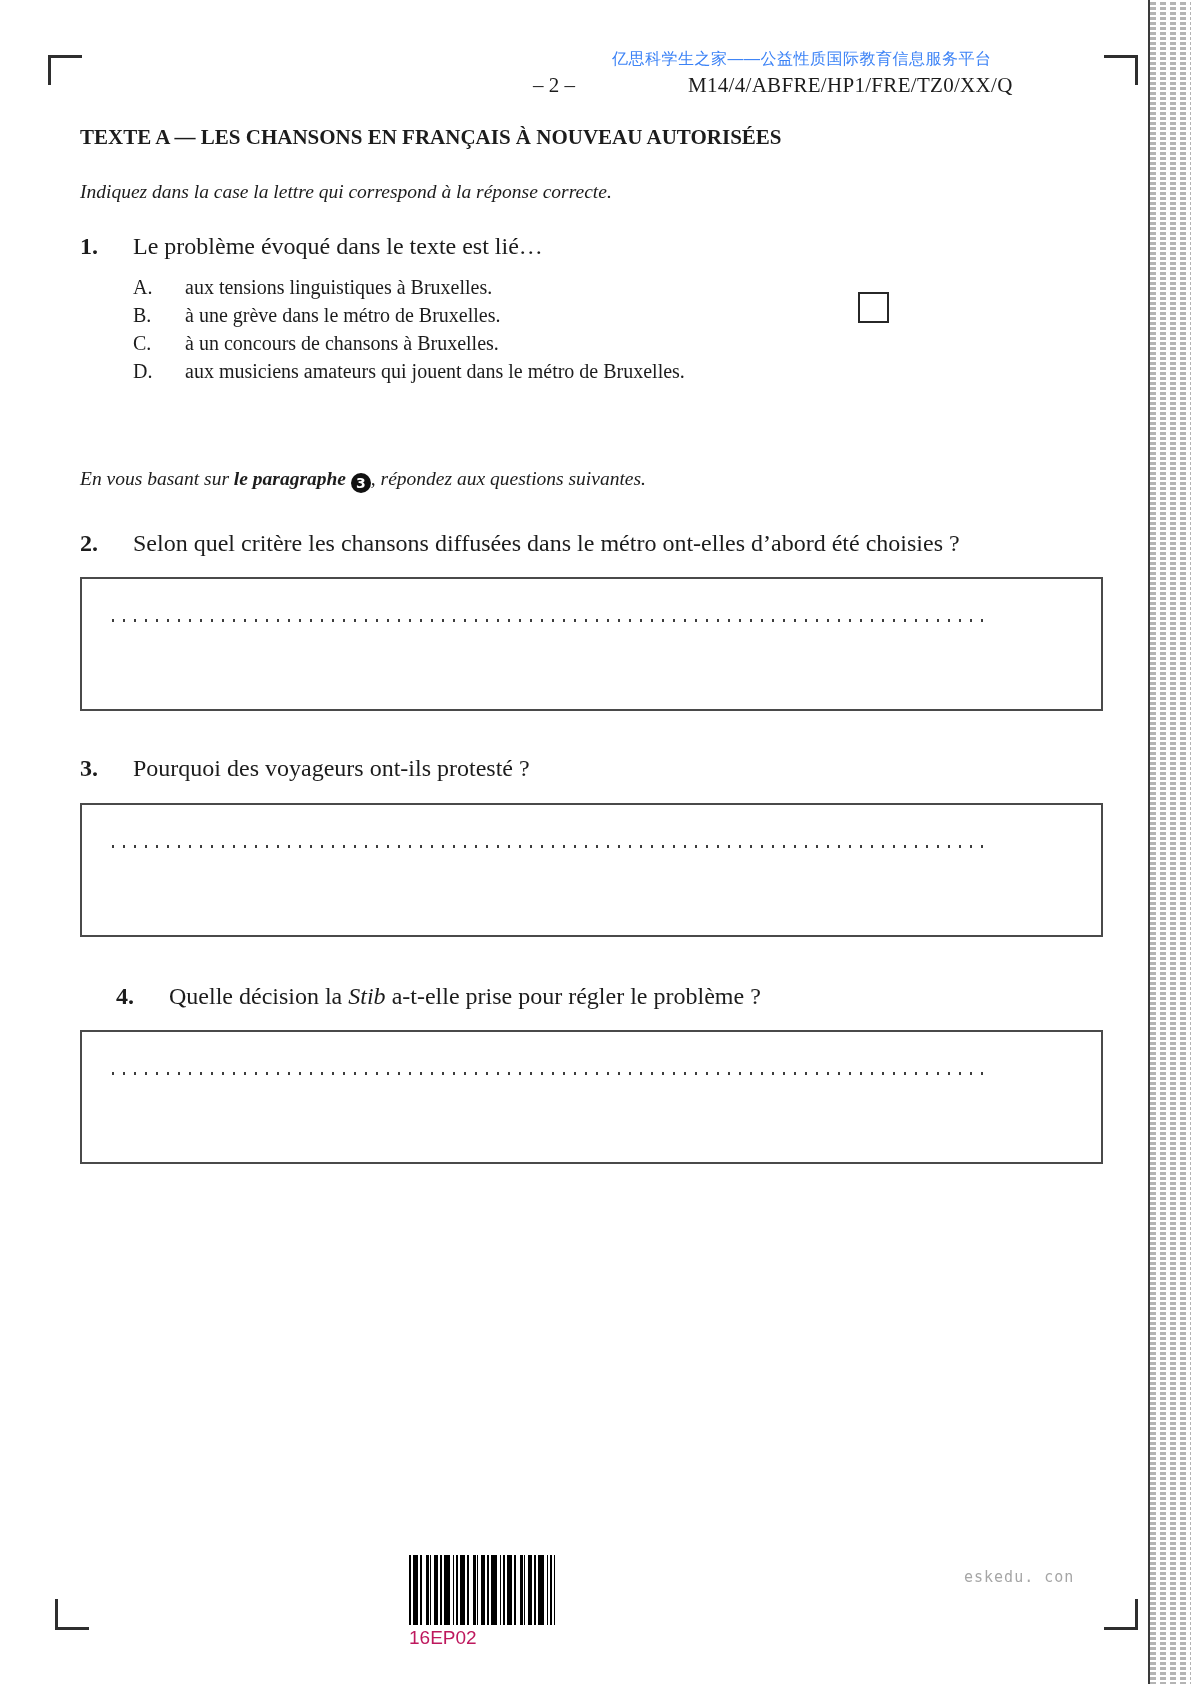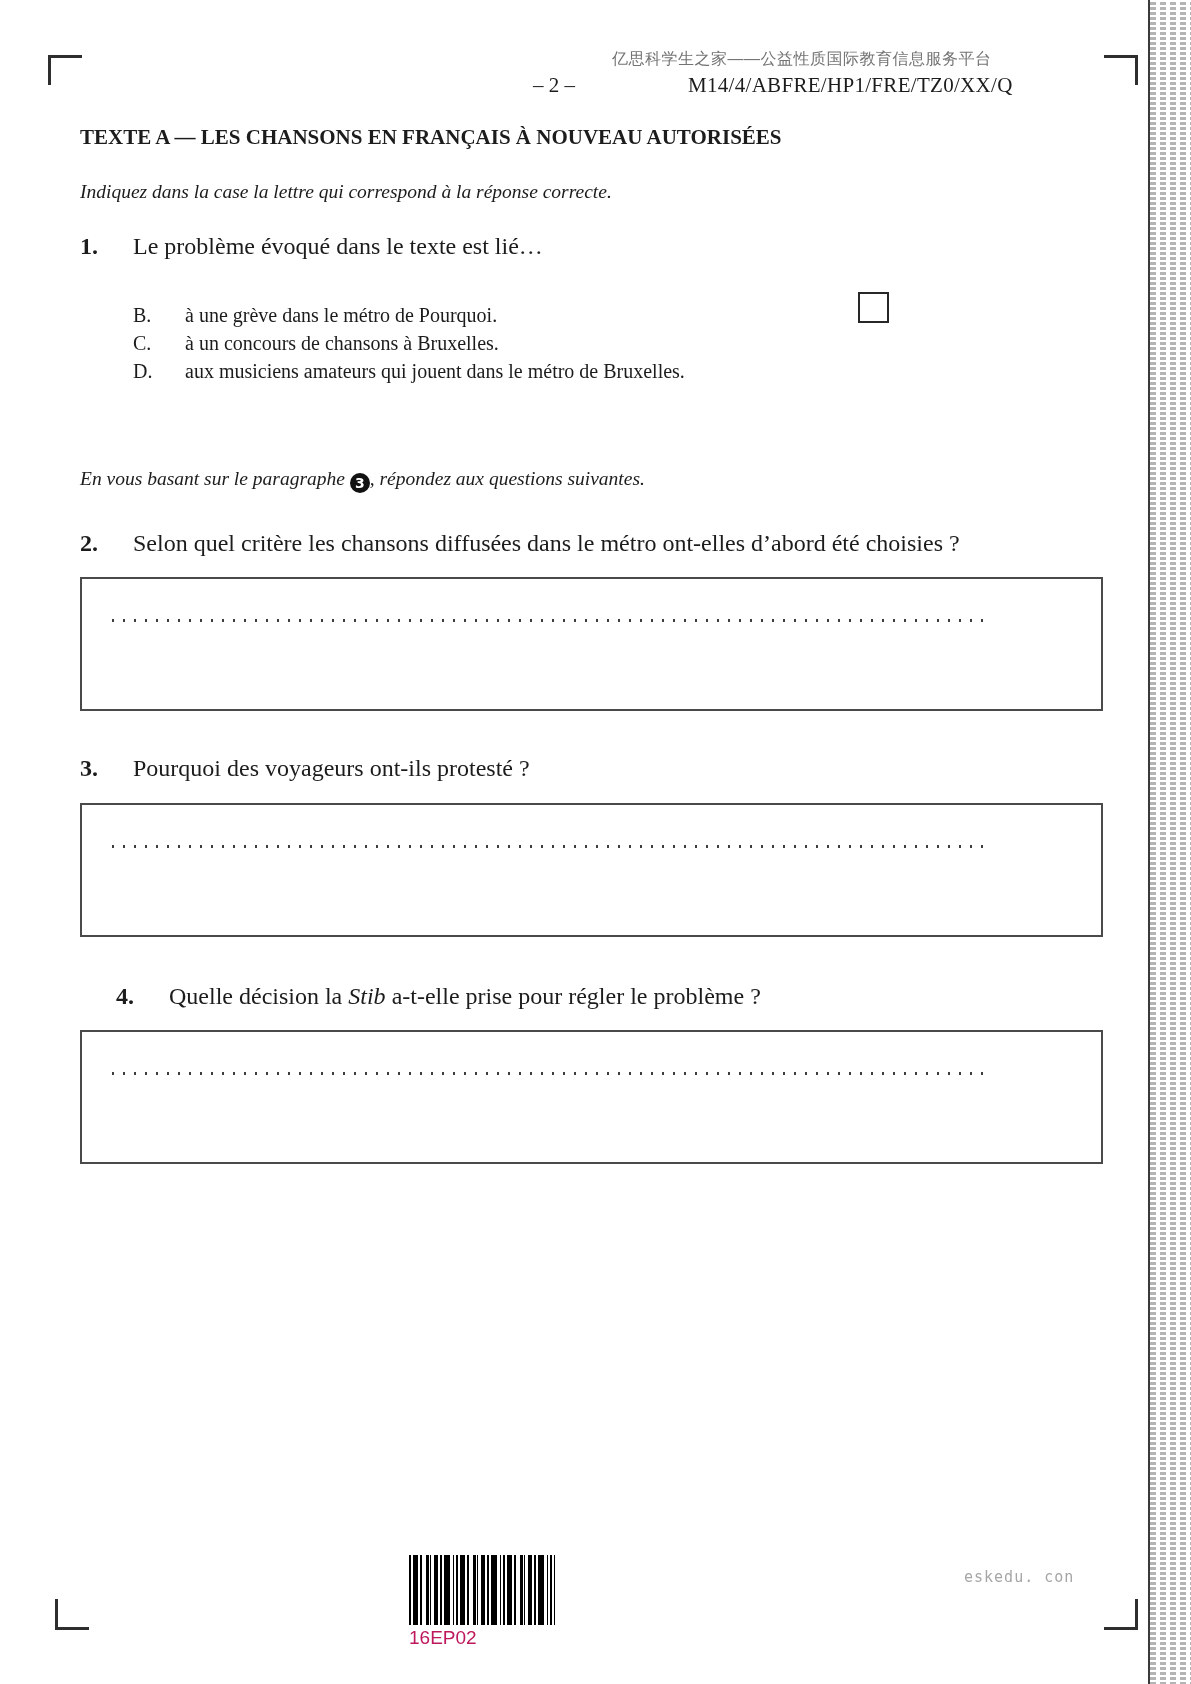--- a/index.html
+++ b/index.html
@@ -21,21 +21,21 @@
   
   .crop { position:absolute; border-color:#2e2e2e; }
   .crop-tl { left:48px;  top:55px;   width:31px; height:27px; border-top:3px solid #2e2e2e; border-left:3px solid #2e2e2e; }
   .crop-tr { left:1104px;top:55px;   width:31px; height:27px; border-top:3px solid #2e2e2e; border-right:3px solid #2e2e2e; }
   .crop-bl { left:55px;  top:1599px; width:31px; height:28px; border-bottom:3px solid #2e2e2e; border-left:3px solid #2e2e2e; }
   .crop-br { left:1104px;top:1599px; width:31px; height:28px; border-bottom:3px solid #2e2e2e; border-right:3px solid #2e2e2e; }
 
   .watermark-top {
     position:absolute; top:49px; left:612px;
     font-family:"Liberation Sans","DejaVu Sans",sans-serif;
-    font-size:16px; color:#737373; letter-spacing:0.5px; white-space:nowrap;
+    font-size:16px; color:#3b82f6; letter-spacing:0.5px; white-space:nowrap;
   }
   .page-num  { position:absolute; top:73px; left:533px; font-size:21px; }
   .exam-code { position:absolute; top:73px; left:688px; font-size:21px; letter-spacing:0.3px; }
 
   .doc-title {
     position:absolute; top:125px; left:80px;
     font-size:21px; font-weight:bold; white-space:nowrap;text-align:right;
   }
   .instruction {
     position:absolute; top:181px; left:80px;
@@ -46,21 +46,21 @@
   .qrow .num { display:inline-block; width:53px; font-weight:bold; }
   .opt  { position:absolute; left:133px; font-size:20px; white-space:nowrap; }
   .opt .letter { display:inline-block; width:52px; }
 
   .checkbox {
     position:absolute; left:858px; top:292px; width:31px; height:31px;
     border:2px solid #272727; background:#ffffff; box-sizing:border-box;
   }
 
   .note { position:absolute; top:468px; left:80px; font-size:19.5px; font-style:italic; white-space:nowrap; }
-  .note .note-bold { font-weight:normal; }
+  .note .note-bold { font-weight:bold; }
   .circle-digit {
     display:inline-block; width:20px; height:20px; border-radius:50%;
     background:#111111; color:#ffffff; font-style:normal; font-weight:bold;
     font-size:14px; line-height:20px; text-align:center; vertical-align:-3px;
     font-family:"DejaVu Sans","Liberation Sans",sans-serif;
   }
 
   .ansbox {
     position:absolute; left:80px; width:1023px; height:134px;
     border:2px solid #4a4a4a; background:#ffffff; box-sizing:border-box;
@@ -112,22 +112,25 @@
   <div class="page-num">– 2 –</div>
   <div class="exam-code">M14/4/ABFRE/HP1/FRE/TZ0/XX/Q</div>
 
   <div class="doc-title">TEXTE A — LES CHANSONS EN FRANÇAIS À NOUVEAU AUTORISÉES</div>
   <div class="instruction">Indiquez dans la case la lettre qui correspond à la réponse correcte.</div>
 
   <div class="qrow" style="top:233px;">
     <span class="num">1.</span><span>Le problème évoqué dans le texte est lié…</span>
   </div>
 
+  <div class="opt" style="top:276px;">
+    <span class="letter">A.</span><span>aux tensions linguistiques à Bruxelles.</span>
+  </div>
   <div class="opt" style="top:304px;">
-    <span class="letter">B.</span><span>à une grève dans le métro de Pourquoi.</span>
+    <span class="letter">B.</span><span>à une grève dans le métro de Bruxelles.</span>
   </div>
   <div class="opt" style="top:332px;">
     <span class="letter">C.</span><span>à un concours de chansons à Bruxelles.</span>
   </div>
   <div class="opt" style="top:360px;">
     <span class="letter">D.</span><span>aux musiciens amateurs qui jouent dans le métro de Bruxelles.</span>
   </div>
 
   <div class="checkbox"></div>
 

